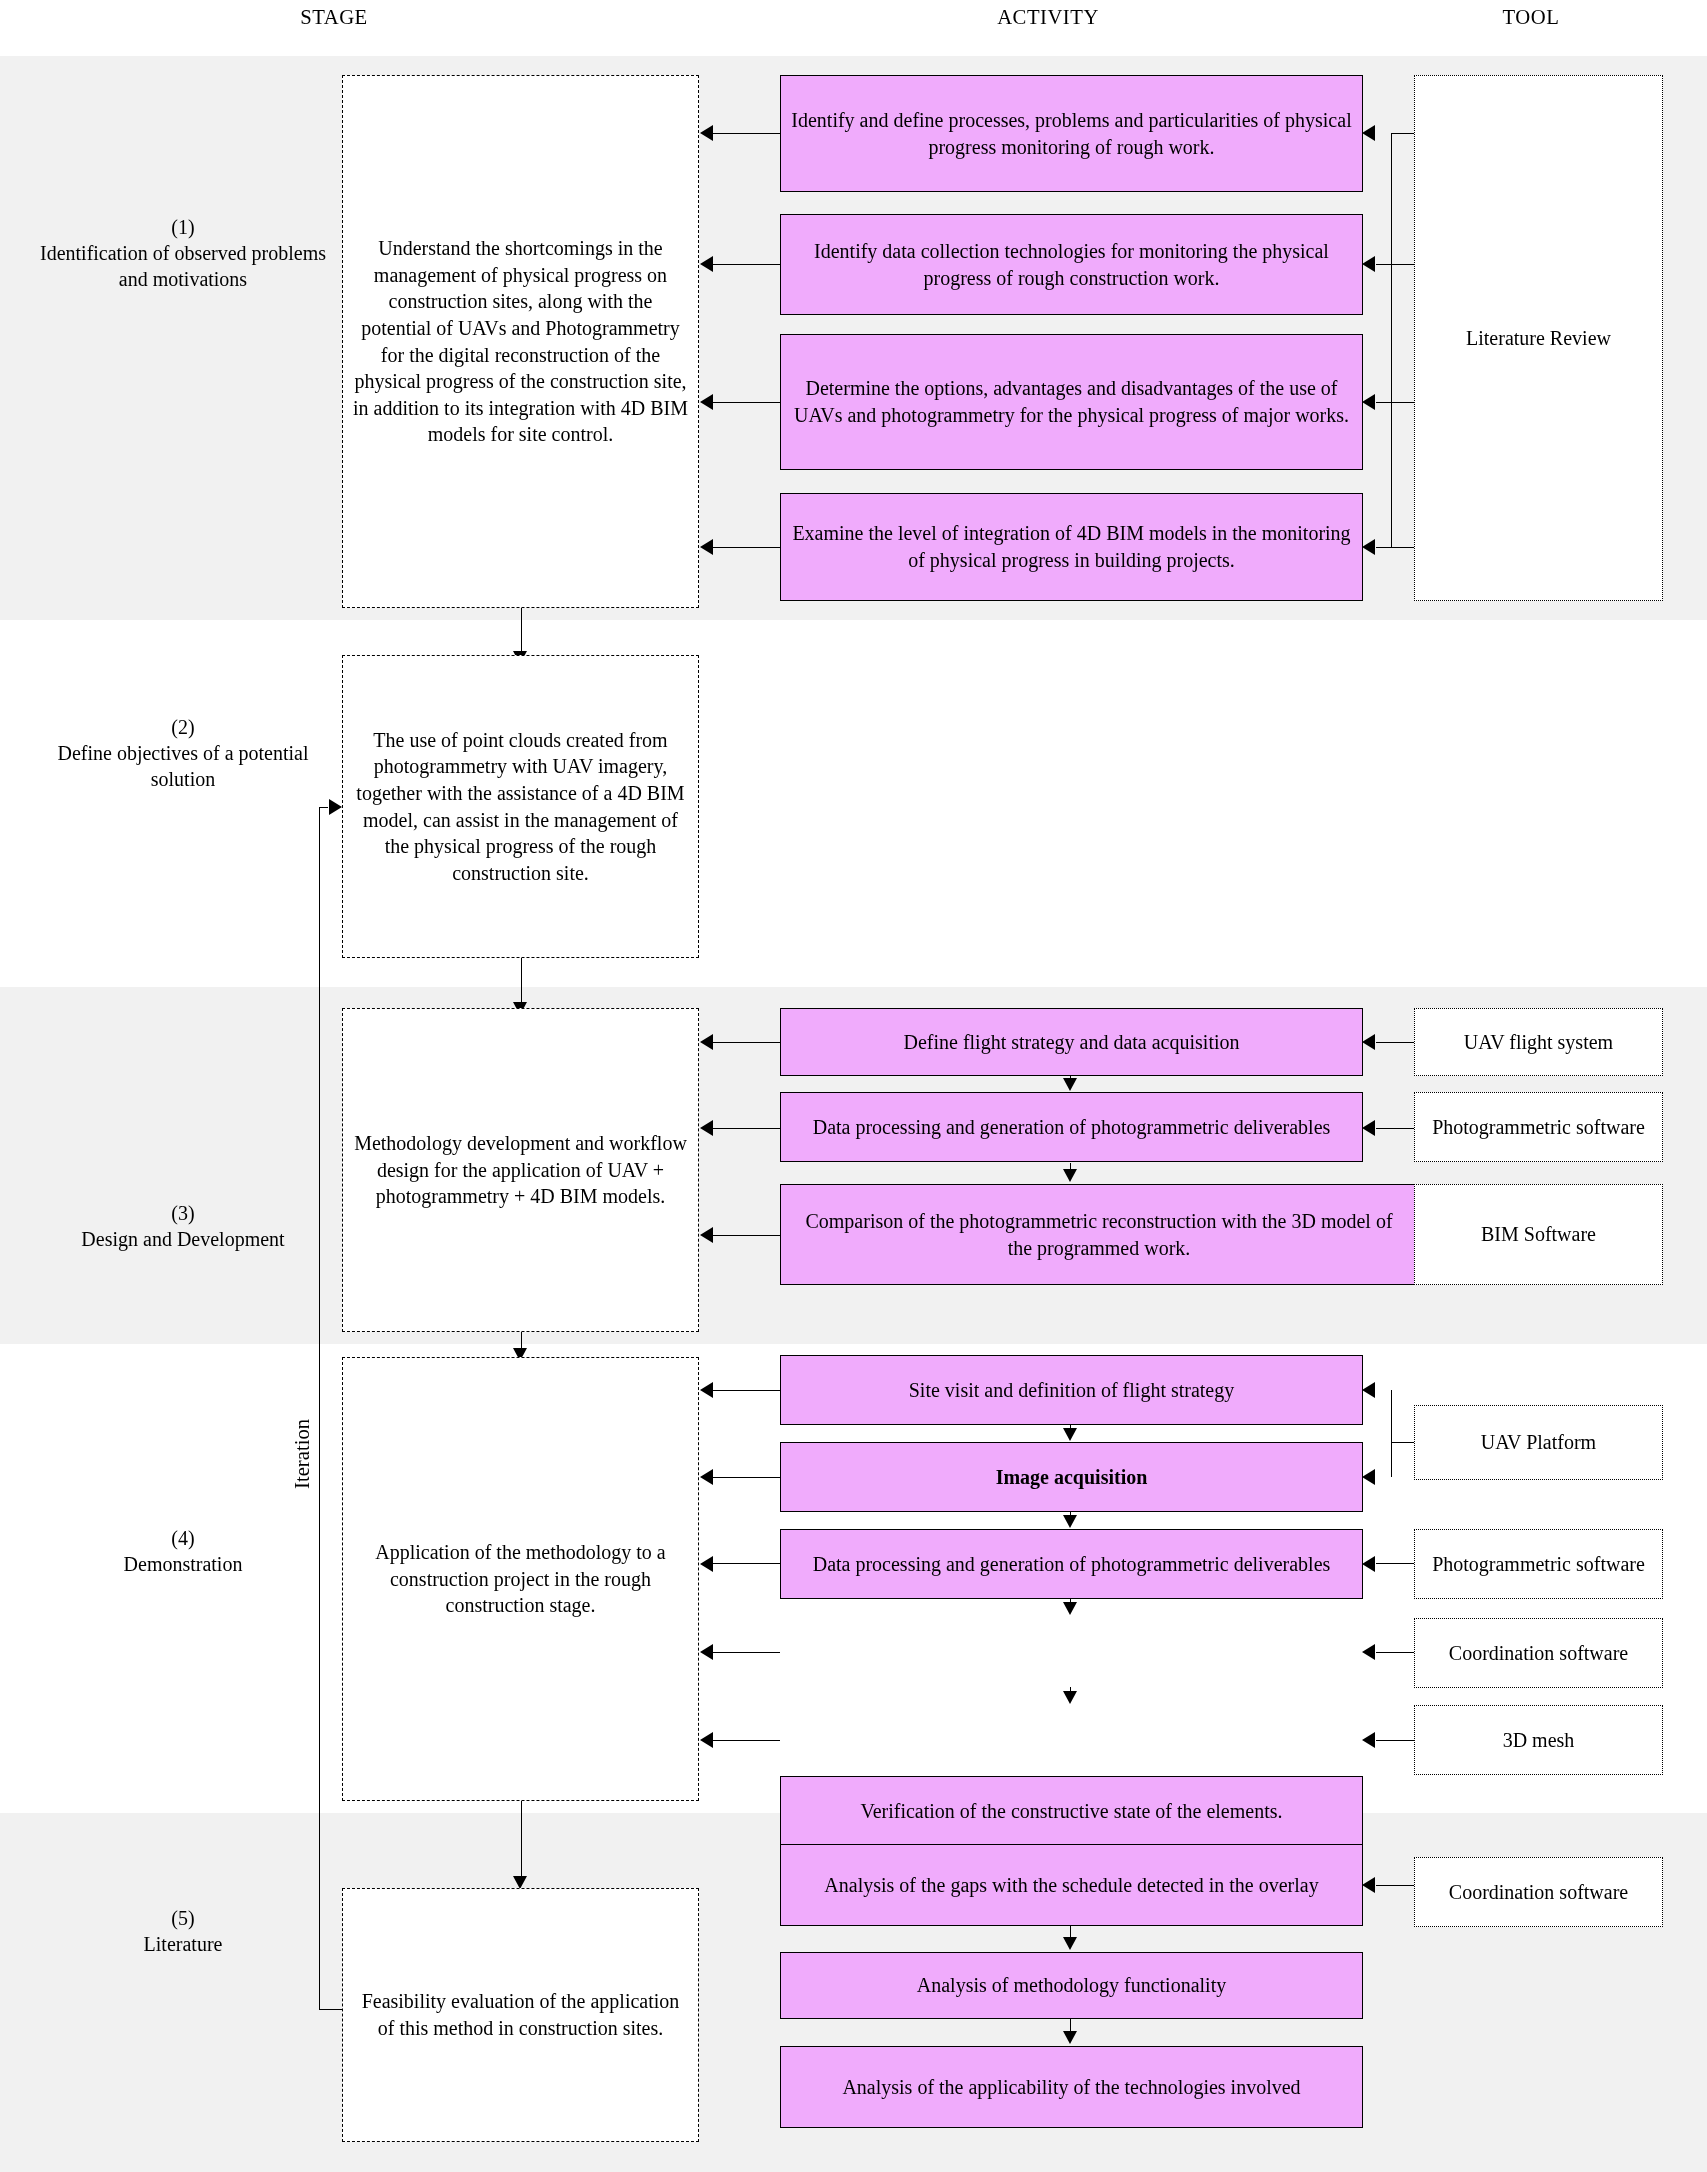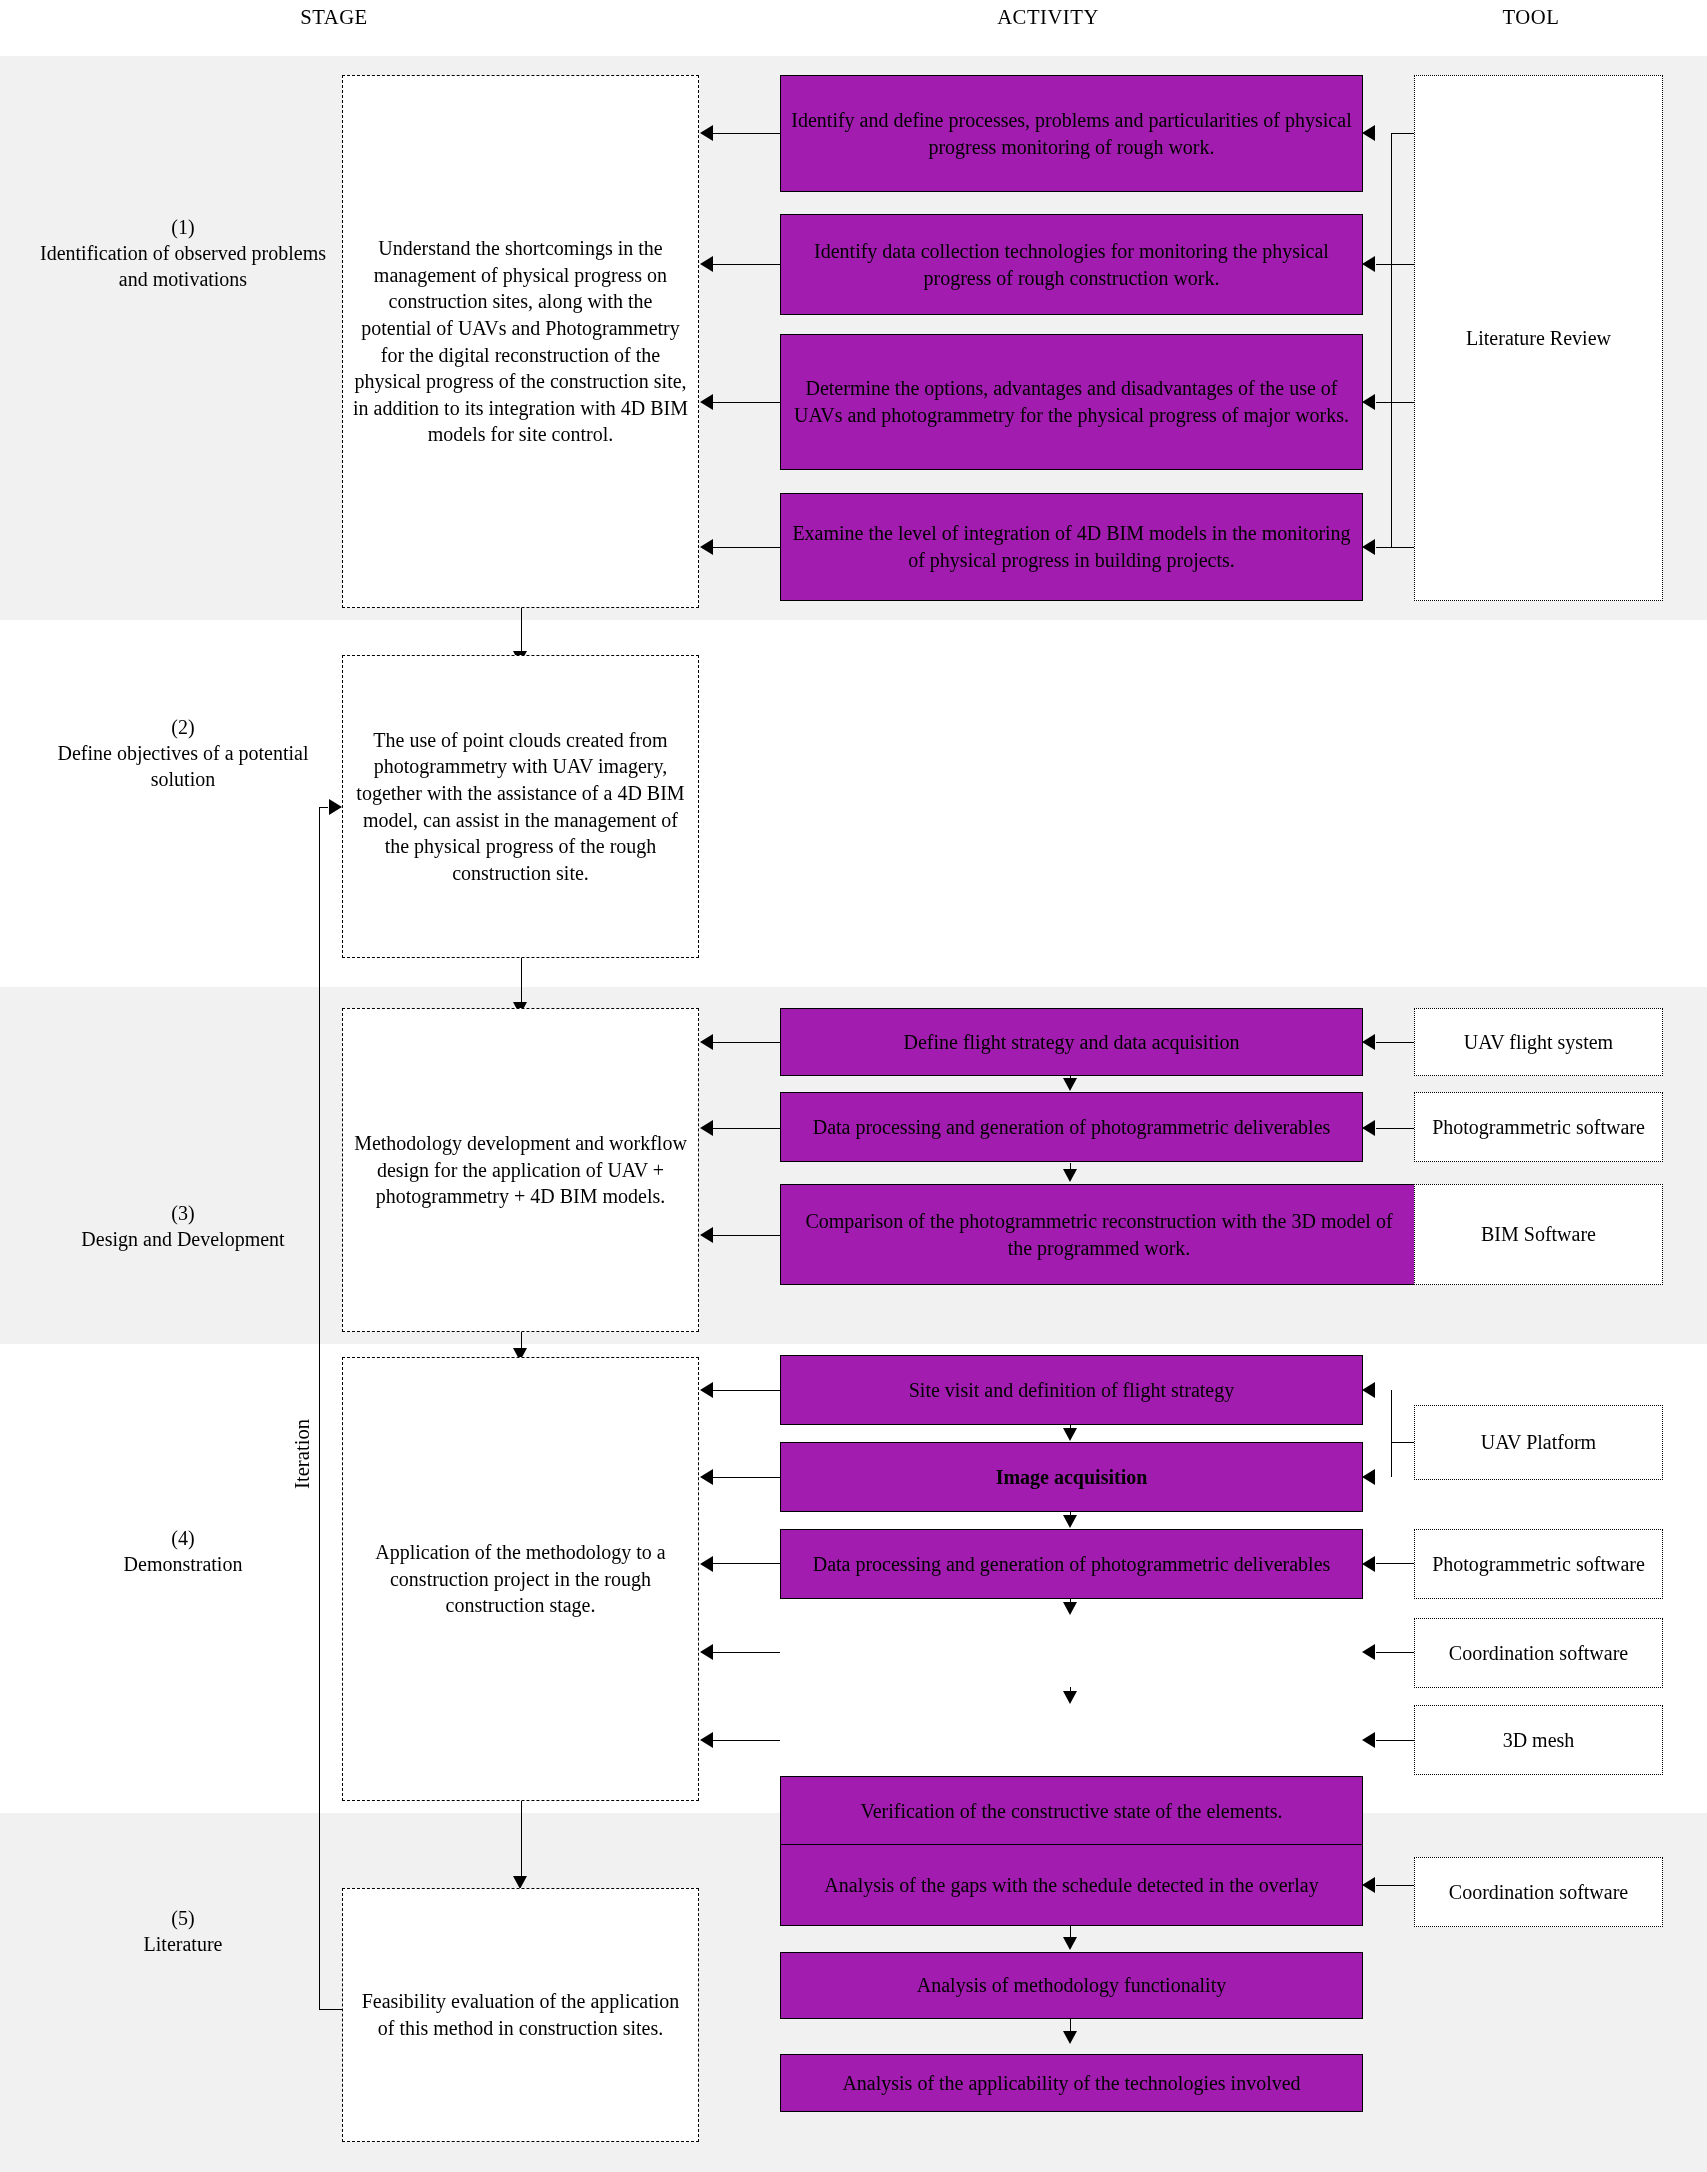--- a/index.html
+++ b/index.html
@@ -54,21 +54,21 @@
     font-size:20px;
     line-height:1.33;
     padding:8.5px 9.4px;
     z-index:3;
   }
 
   
   .act-box{
     position:absolute;
     border:1.4px solid #000;
-    background:#a21caf;
+    background:#f0abfc;
     box-sizing:border-box;
     display:flex;
     align-items:center;
     justify-content:center;
     text-align:center;
     font-size:20px;
     line-height:1.33;
     padding:4.7px 10.3px;
     z-index:3;
   }
@@ -285,21 +285,21 @@
 
   <div class="stage-label" style="top:1905px;">
     <div>(5)</div>
     <div>Literature</div>
   </div>
 
   <div class="stage-box" style="left:342px;top:1888px;width:357px;height:254px;">Feasibility evaluation of the application of this method in construction sites.</div>
 
   <div class="act-box" style="left:780px;top:1844px;width:583px;height:82px;">Analysis of the gaps with the schedule detected in the overlay</div>
   <div class="act-box" style="left:780px;top:1952px;width:583px;height:67px;">Analysis of methodology functionality</div>
-  <div class="act-box" style="left:780px;top:2046px;width:583px;height:58px;margin-top:8px;">Analysis of the applicability of the technologies involved</div>
+  <div class="act-box" style="left:780px;top:2046px;width:583px;height:82px;">Analysis of the applicability of the technologies involved</div>
 
   <div class="tool-box" style="left:1414px;top:1857px;width:249px;height:70px;">Coordination software</div>
 
   <div class="hline" style="left:1376px;top:1885px;width:39px;"></div>
   <div class="arrow-left" style="left:1362px;top:1877px;"></div>
 
   <div class="vline" style="left:1070px;top:1926px;height:11.7px;"></div>
   <div class="arrow-down" style="left:1063px;top:1937px;"></div>
   <div class="vline" style="left:1070px;top:2019px;height:13px;"></div>
   <div class="arrow-down" style="left:1063px;top:2031px;"></div>

